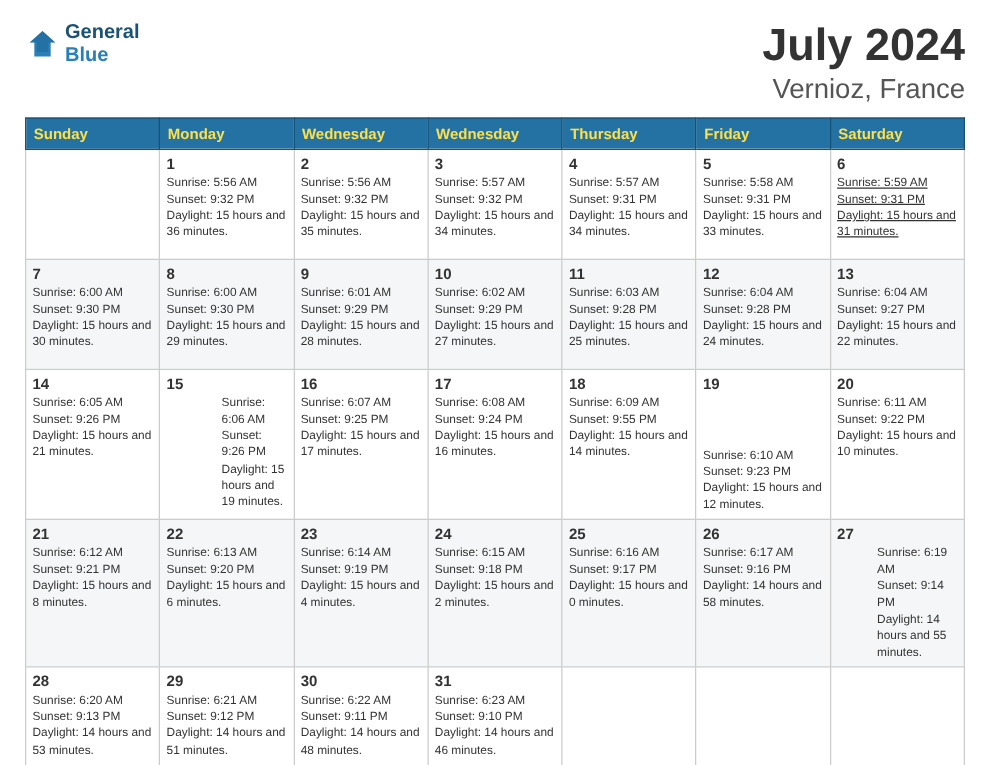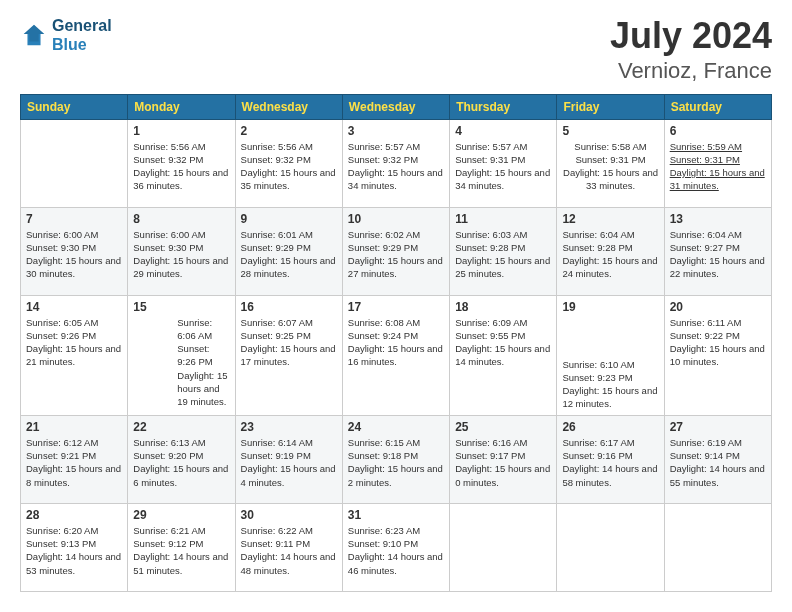--- a/index.html
+++ b/index.html
@@ -147,21 +147,21 @@
 Daylight: 15 hours and 34 minutes.</div>
           </td>
           <td>
             <div class="day-number">4</div>
             <div class="day-info" style="white-space: pre-line;">Sunrise: 5:57 AM
 Sunset: 9:31 PM
 Daylight: 15 hours and 34 minutes.</div>
           </td>
           <td>
             <div class="day-number">5</div>
-            <div class="day-info" style="white-space: pre-line; text-align: center;">Sunrise: 5:58 AM
+            <div class="day-info" style="white-space: pre-line;">Sunrise: 5:58 AM
 Sunset: 9:31 PM
 Daylight: 15 hours and 33 minutes.</div>
           </td>
           <td>
             <div class="day-number">6</div>
             <div class="day-info" style="white-space: pre-line; text-decoration: underline;">Sunrise: 5:59 AM
 Sunset: 9:31 PM
 Daylight: 15 hours and 31 minutes.</div>
           </td>
         </tr>
@@ -285,21 +285,21 @@
 Daylight: 15 hours and 0 minutes.</div>
           </td>
           <td>
             <div class="day-number">26</div>
             <div class="day-info" style="white-space: pre-line;">Sunrise: 6:17 AM
 Sunset: 9:16 PM
 Daylight: 14 hours and 58 minutes.</div>
           </td>
           <td>
             <div class="day-number">27</div>
-            <div class="day-info" style="white-space: pre-line;">Sunrise: 6:19 AM
+            <div class="day-info" style="white-space: pre-line; margin-left: 32px;">Sunrise: 6:19 AM
 Sunset: 9:14 PM
 Daylight: 14 hours and 55 minutes.</div>
           </td>
         </tr>
         <tr>
           <td>
             <div class="day-number">28</div>
             <div class="day-info" style="white-space: pre-line;">Sunrise: 6:20 AM
 Sunset: 9:13 PM
 Daylight: 14 hours and 53 minutes.</div>

